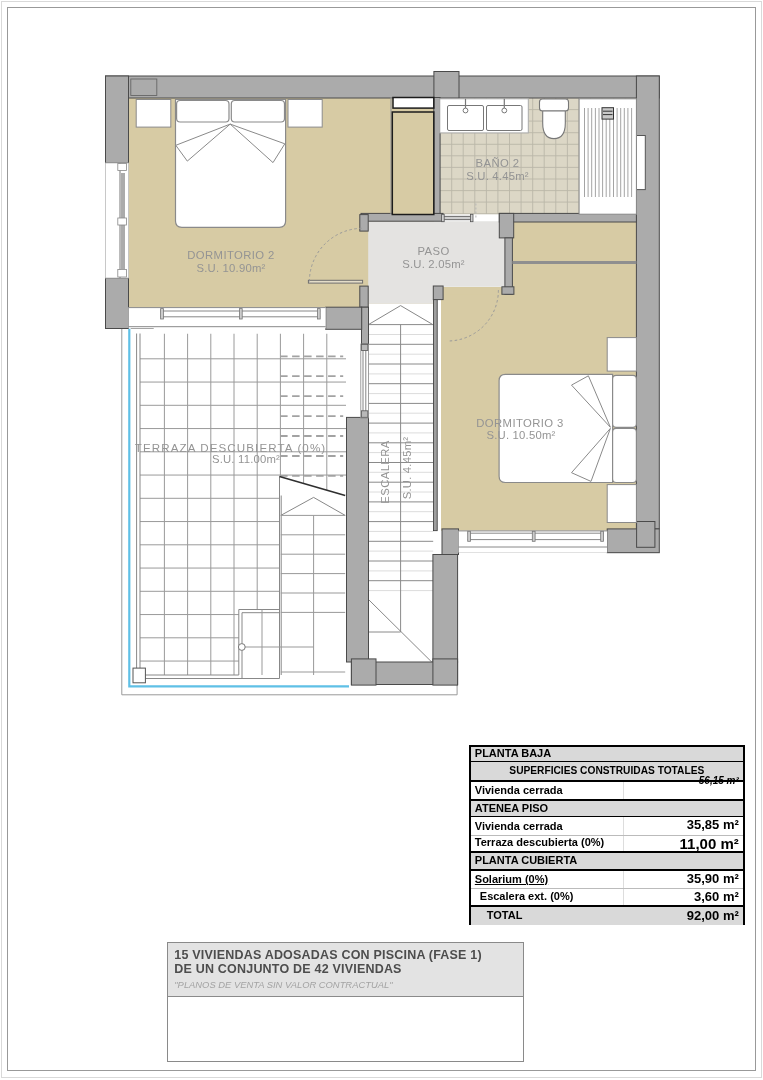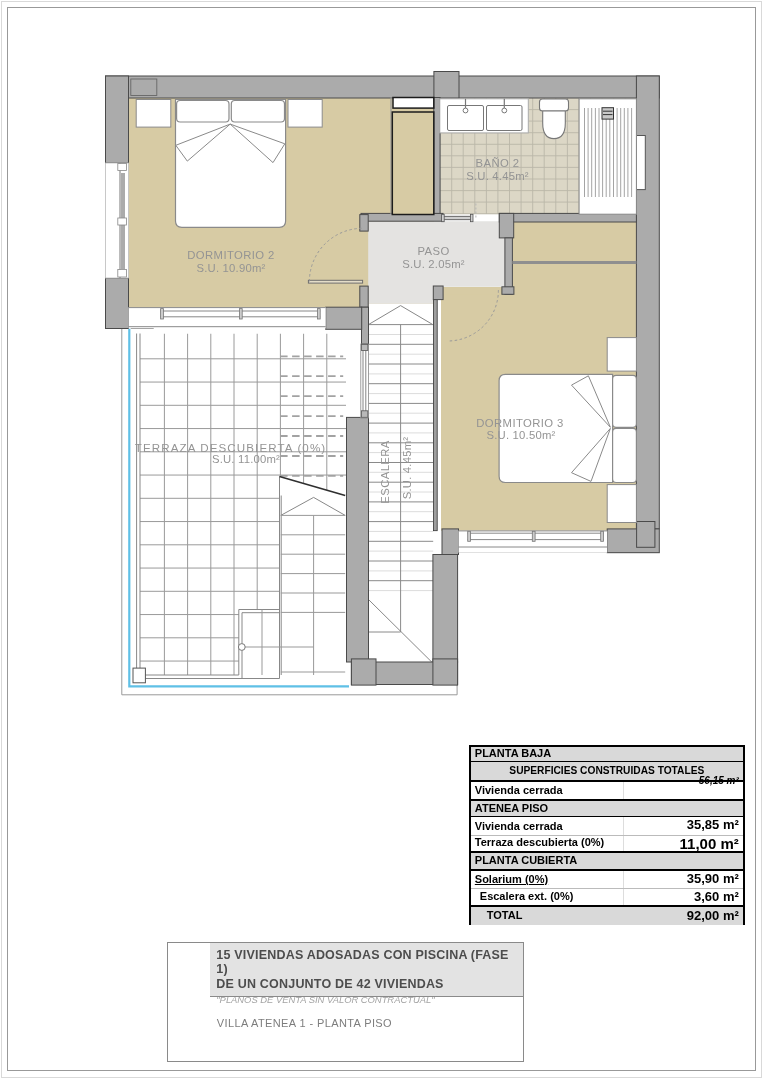--- a/index.html
+++ b/index.html
@@ -264,21 +264,20 @@
 
   <div style="height:16.2px;background:#d9d9d9;border-bottom:2px solid #000;line-height:15px;padding-left:4px;">PLANTA CUBIERTA</div>
 
   <div style="height:17.2px;border-bottom:1px solid #bbb;line-height:17px;padding:0 4px;position:relative;text-decoration:underline;">Solarium (0%)<span style="position:absolute;right:4px;font-size:13px;bottom:1px;">35,90 m²</span><i style="position:absolute;left:152px;top:0;bottom:0;border-left:1px solid #ddd;"></i></div>
 
   <div style="height:15.8px;border-bottom:2px solid #000;line-height:15px;padding:0 9px;position:relative;">Escalera ext. (0%)<span style="position:absolute;right:4px;font-size:13px;bottom:1px;">3,60 m²</span><i style="position:absolute;left:152px;top:0;bottom:0;border-left:1px solid #ddd;"></i></div>
 
   <div style="height:18px;background:#d9d9d9;line-height:17px;padding:0 16px;position:relative;">TOTAL<span style="position:absolute;right:4px;font-size:13px;bottom:1px;">92,00 m²</span></div>
 </div>
 
-<div class="abs" style="left:166.8px;top:941.8px;width:356.9px;height:120.5px;border:1px solid #8a8a8a;box-sizing:border-box;background:#fff;padding-left:42px;">
+<div class="abs" style="left:166.8px;top:941.8px;width:356.9px;height:120.5px;border:1px solid #8a8a8a;box-sizing:border-box;background:#fff;">
 
   <div style="height:54px;background:#e3e3e3;border-bottom:1px solid #8a8a8a;padding:5px 0 0 6.5px;box-sizing:border-box;">
     <div style="font-size:12.5px;font-weight:bold;color:#4d4d4d;letter-spacing:0.2px;line-height:14.5px;">15 VIVIENDAS ADOSADAS CON PISCINA (FASE 1)<br>DE UN CONJUNTO DE 42 VIVIENDAS</div>
     <div style="font-size:9.4px;font-style:italic;color:#a3a3a3;margin-top:2.5px;">"PLANOS DE VENTA SIN VALOR CONTRACTUAL"</div>
   </div>
 
-  <div style="font-size:11px;color:#7d7d7d;letter-spacing:0.4px;padding:20px 0 0 7px;">VILLA ATENEA 1 - PLANTA PISO</div>
 </div>
 
 </body></html>

